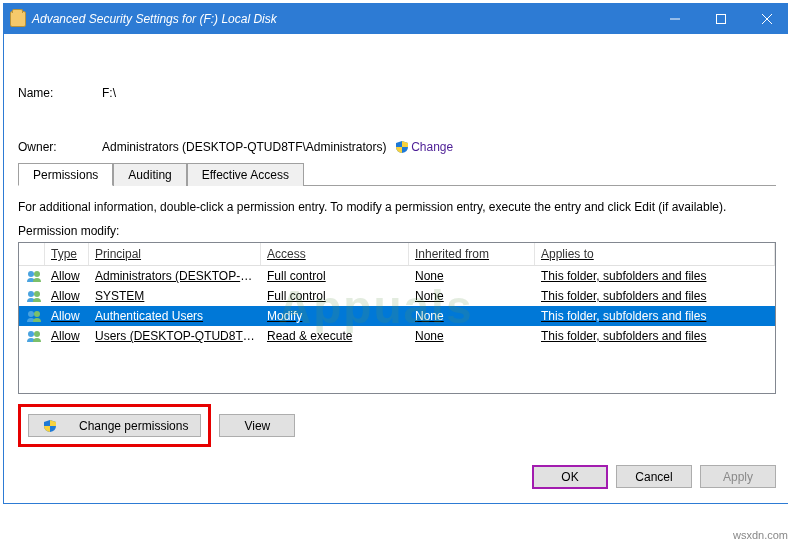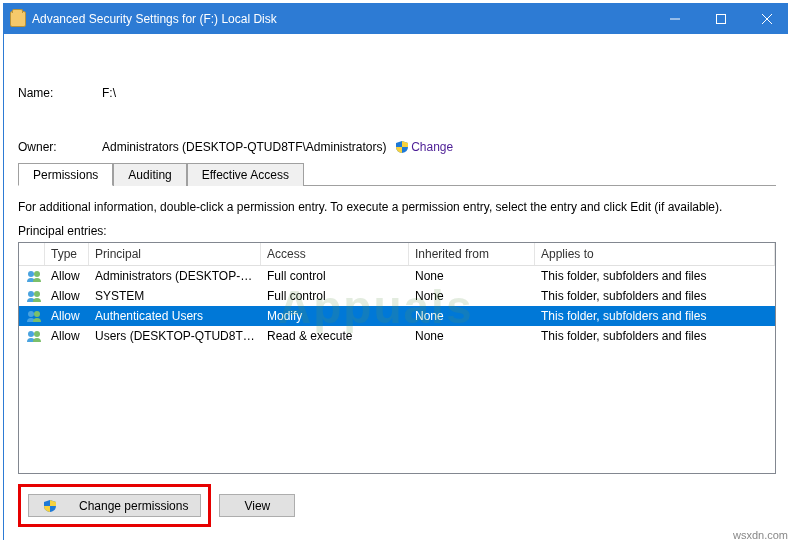--- a/index.html
+++ b/index.html
@@ -35,21 +35,21 @@
   .titlebar .icon:before {
     content: "";
     position: absolute;
     top: -3px; left: 1px;
     width: 9px; height: 3px;
     background: #f5c96b;
     border: 1px solid #b8923a;
     border-bottom: none;
     border-radius: 2px 2px 0 0;
   }
-  .titlebar .title { flex: 1; font-size: 12px; }
+  .titlebar .title { flex: 1; font-size: 12px; font-style: italic; }
   .titlebar .winbtn {
     width: 46px; height: 30px;
     display: flex; align-items: center; justify-content: center;
     color: #fff;
   }
   .titlebar .winbtn.close { width: 46px; }
   .titlebar .winbtn svg { width: 10px; height: 10px; stroke: #fff; stroke-width: 1; fill: none; }
   .content {
     padding: 12px 14px 14px 14px;
   }
@@ -83,23 +83,24 @@
   }
   .tab.active {
     background: #fff;
     border-bottom: 1px solid #fff;
     z-index: 2;
   }
   .info-text { margin: 14px 0 10px 0; }
   .entries-label { margin-bottom: 4px; }
   .list {
     border: 1px solid #828790;
-    height: 232px;
+    height: 152px;
     background: #fff;
     overflow: hidden;
+    text-decoration: underline;
   }
   .list-header {
     display: flex;
     background: #fff;
     border-bottom: 1px solid #e0e0e0;
   }
   .list-header .col {
     padding: 4px 6px;
     border-right: 1px solid #e5e5e5;
     color: #333;
@@ -235,22 +236,22 @@
       <span class="link">Change</span>
     </div>
 
     <div class="tabs-area">
       <div class="tabs">
         <div class="tab active">Permissions</div>
         <div class="tab">Auditing</div>
         <div class="tab">Effective Access</div>
       </div>
 
-      <div class="info-text">For additional information, double-click a permission entry. To execute a permission entry, select the entry and click Edit (if available).</div>
-      <div class="entries-label">Principal entries:</div>
+      <div class="info-text">For additional information, double-click a permission entry. To modify a permission entry, execute the entry and click Edit (if available).</div>
+      <div class="entries-label">Permission modify:</div>
 
       <div style="position:relative">
       <div class="list">
         <div class="list-header">
           <div class="col col-icon"></div>
           <div class="col col-type">Type</div>
           <div class="col col-principal">Principal</div>
           <div class="col col-access">Access</div>
           <div class="col col-inherited">Inherited from</div>
           <div class="col col-applies">Applies to</div>

